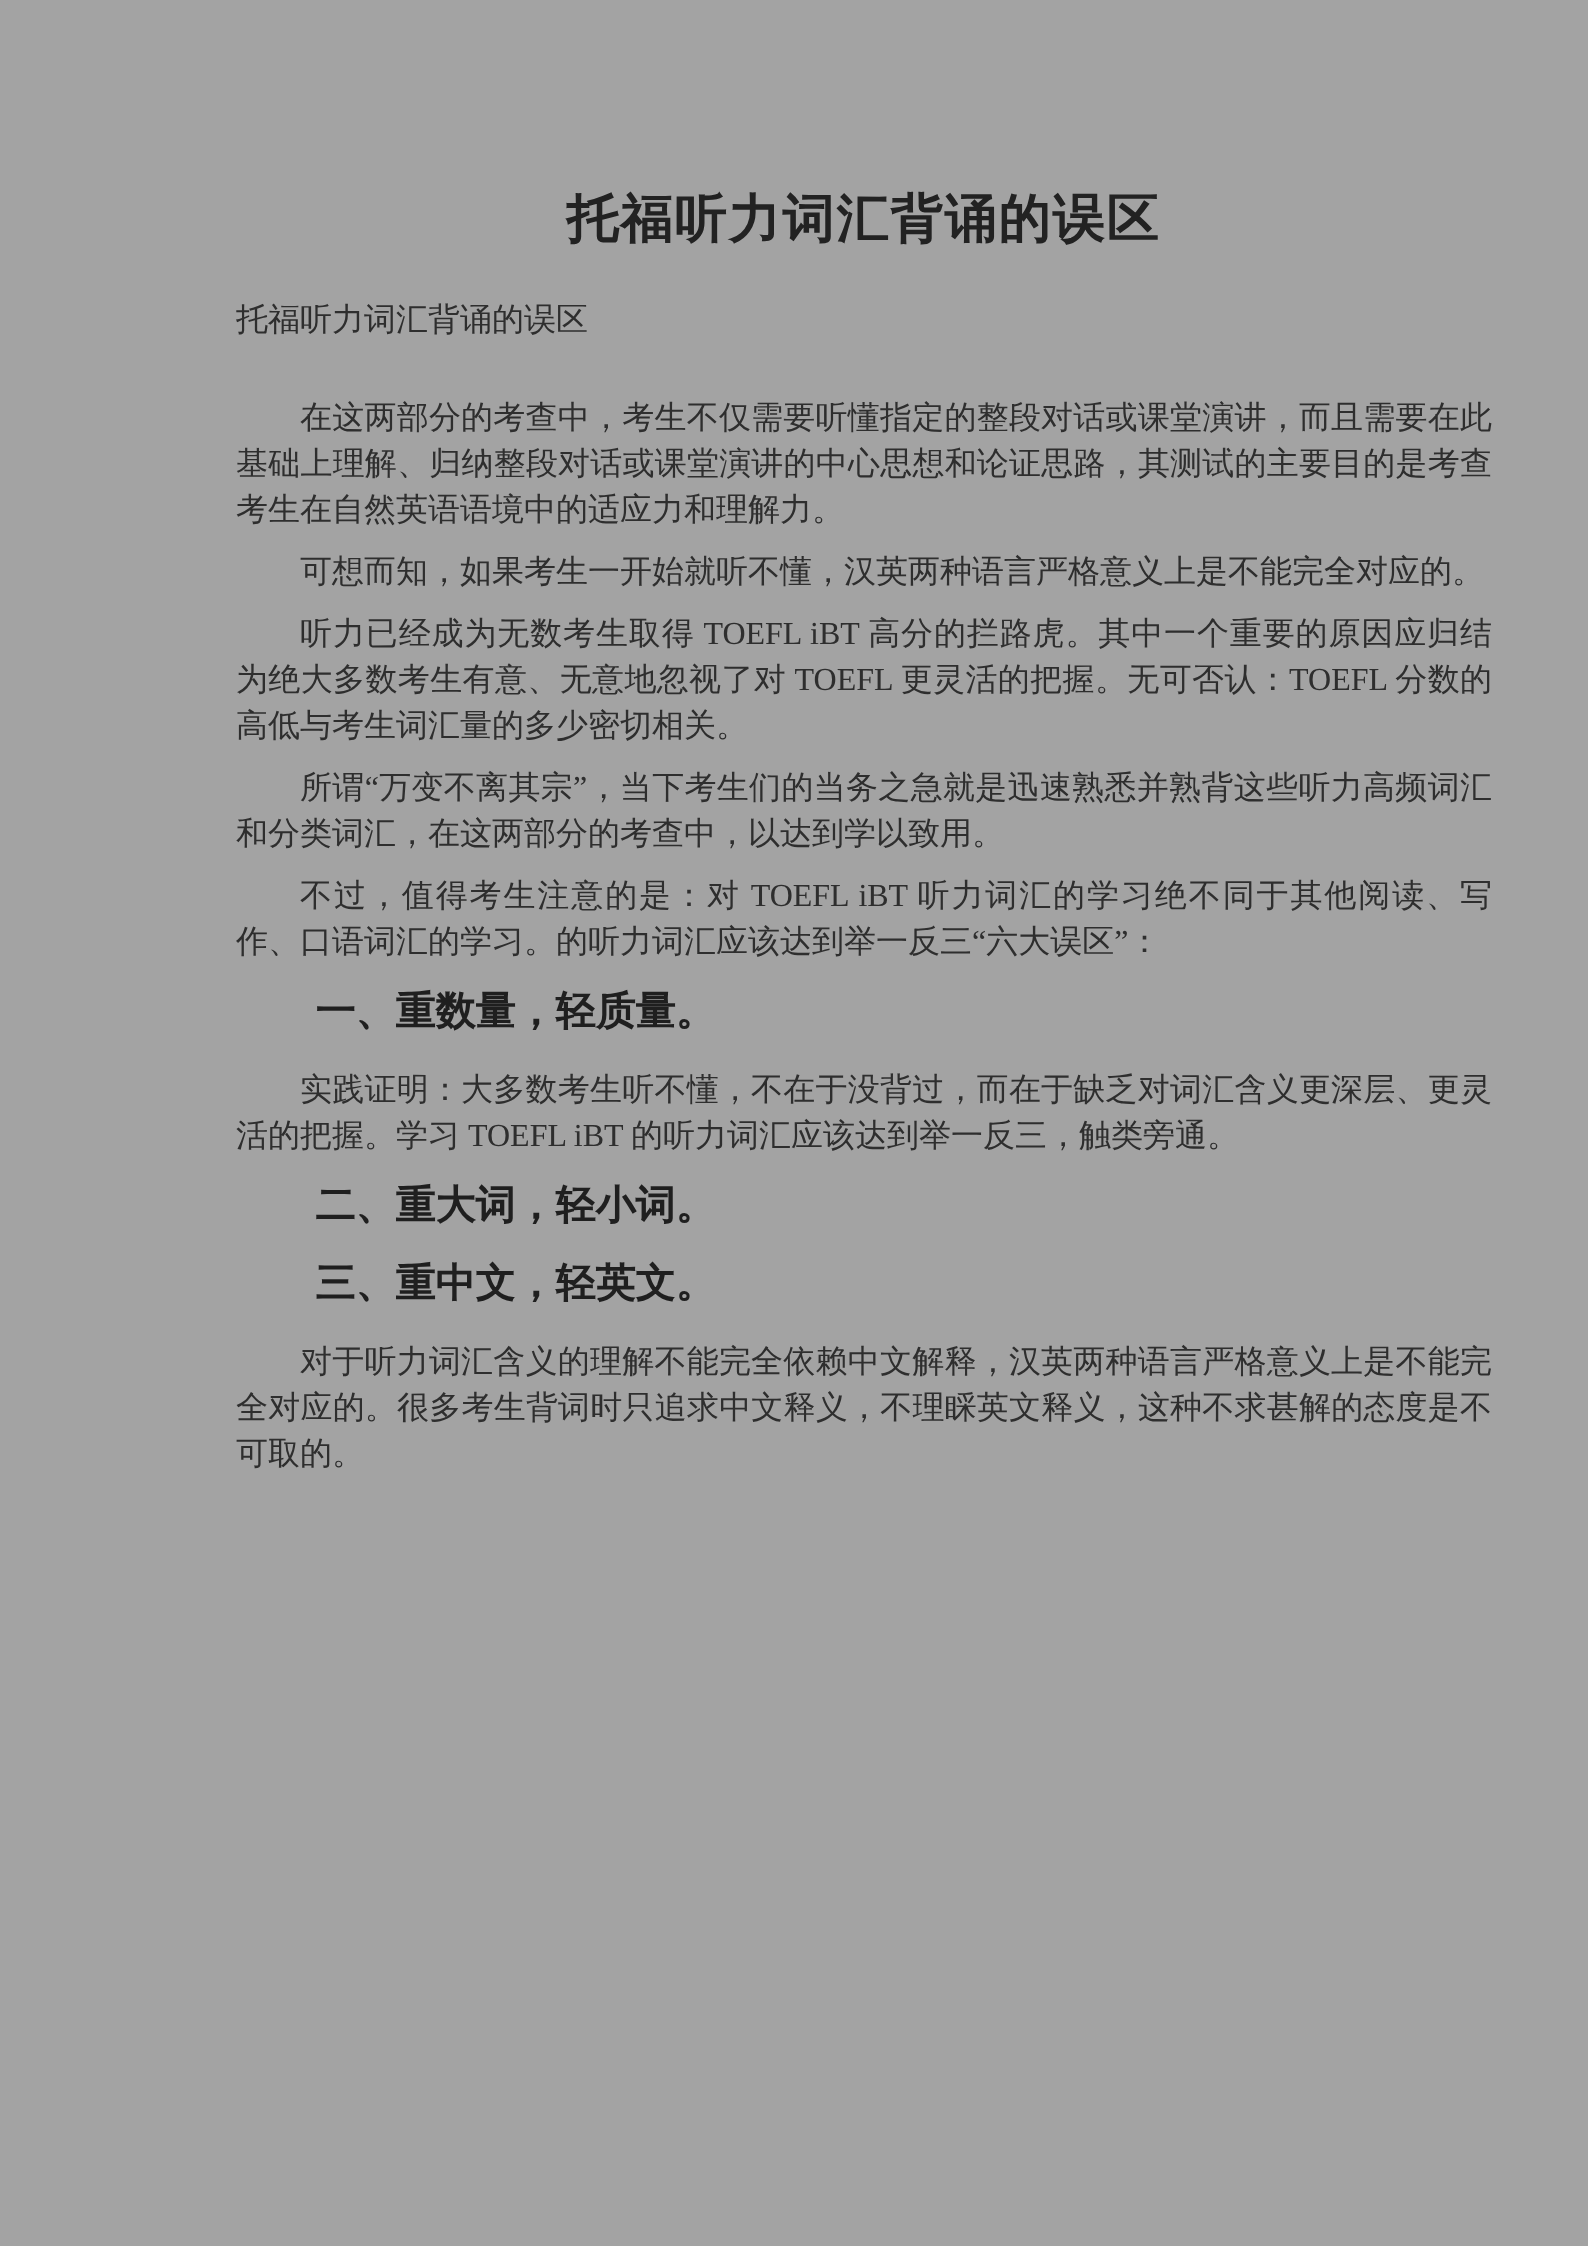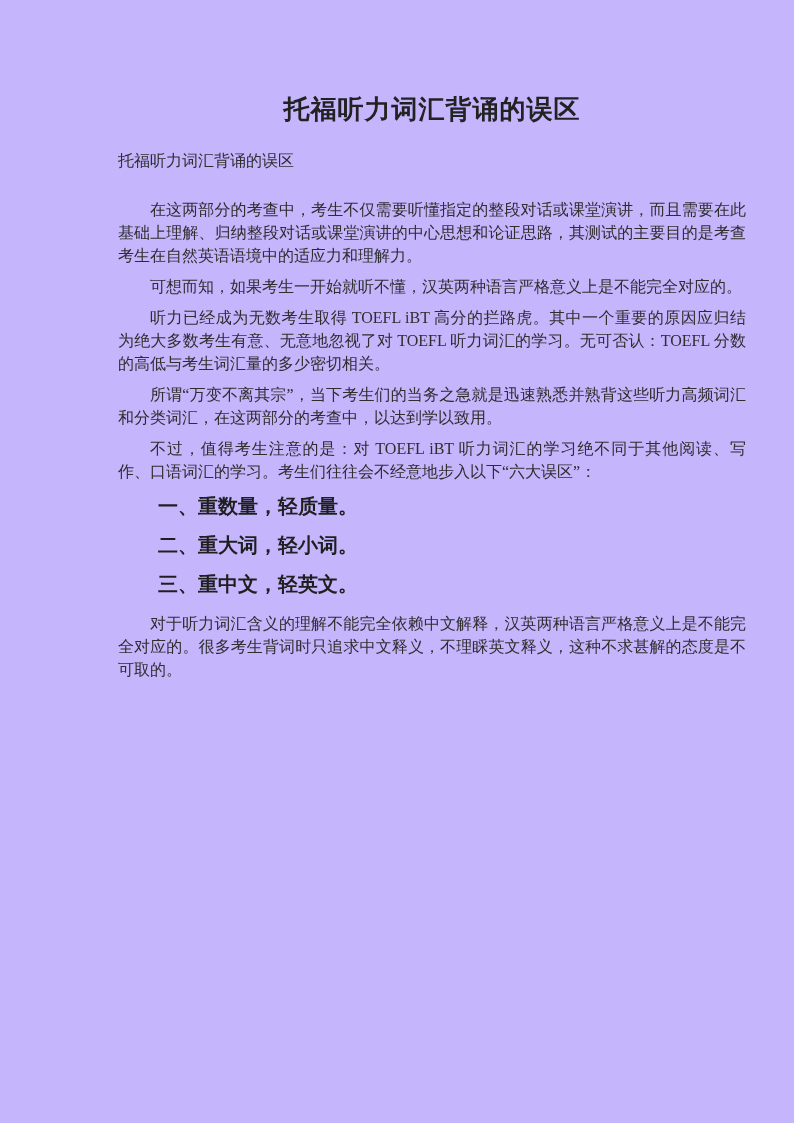--- a/index.html
+++ b/index.html
@@ -4,21 +4,21 @@
 <style>
   html, body {
     margin: 0;
     padding: 0;
     background: #ffffff;
   }
   .page {
     position: relative;
     width: 794px;
     height: 1123px;
-    background: #c4b5fd;
+    background: #a3a3a3;
     box-sizing: border-box;
     padding: 94px 48px 0 118px;
     overflow: hidden;
     font-family: "Liberation Serif", "DejaVu Serif", serif;
     color: #2e2e2e;
   }
   .doc-title {
     font-size: 26px;
     font-weight: bold;
     text-align: center;
@@ -50,21 +50,22 @@
 </style>
 </head>
 <body>
 
 <div class="page">
   <h1 class="doc-title">托福听力词汇背诵的误区</h1>
   <p class="subtitle">托福听力词汇背诵的误区</p>
   <div>
       <p class="para">在这两部分的考查中，考生不仅需要听懂指定的整段对话或课堂演讲，而且需要在此基础上理解、归纳整段对话或课堂演讲的中心思想和论证思路，其测试的主要目的是考查考生在自然英语语境中的适应力和理解力。</p>
       <p class="para">可想而知，如果考生一开始就听不懂，汉英两种语言严格意义上是不能完全对应的。</p>
-      <p class="para">听力已经成为无数考生取得 TOEFL iBT 高分的拦路虎。其中一个重要的原因应归结为绝大多数考生有意、无意地忽视了对 TOEFL 听力词汇的学习。无可否认：TOEFL 分数的高低与考生词汇量的多少密切相关。</p>
+      <p class="para">听力已经成为无数考生取得 TOEFL iBT 高分的拦路虎。其中一个重要的原因应归结为绝大多数考生有意、无意地忽视了对 TOEFL 更灵活的把握。无可否认：TOEFL 分数的高低与考生词汇量的多少密切相关。</p>
       <p class="para">所谓“万变不离其宗”，当下考生们的当务之急就是迅速熟悉并熟背这些听力高频词汇和分类词汇，在这两部分的考查中，以达到学以致用。</p>
-      <p class="para">不过，值得考生注意的是：对 TOEFL iBT 听力词汇的学习绝不同于其他阅读、写作、口语词汇的学习。考生们往往会不经意地步入以下“六大误区”：</p>
+      <p class="para">不过，值得考生注意的是：对 TOEFL iBT 听力词汇的学习绝不同于其他阅读、写作、口语词汇的学习。的听力词汇应该达到举一反三“六大误区”：</p>
       <p class="heading">一、重数量，轻质量。</p>
+      <p class="para">实践证明：大多数考生听不懂，不在于没背过，而在于缺乏对词汇含义更深层、更灵活的把握。学习 TOEFL iBT 的听力词汇应该达到举一反三，触类旁通。</p>
       <p class="heading">二、重大词，轻小词。</p>
       <p class="heading">三、重中文，轻英文。</p>
       <p class="para">对于听力词汇含义的理解不能完全依赖中文解释，汉英两种语言严格意义上是不能完全对应的。很多考生背词时只追求中文释义，不理睬英文释义，这种不求甚解的态度是不可取的。</p>
     </div>
 </div>
 
 </body></html>

